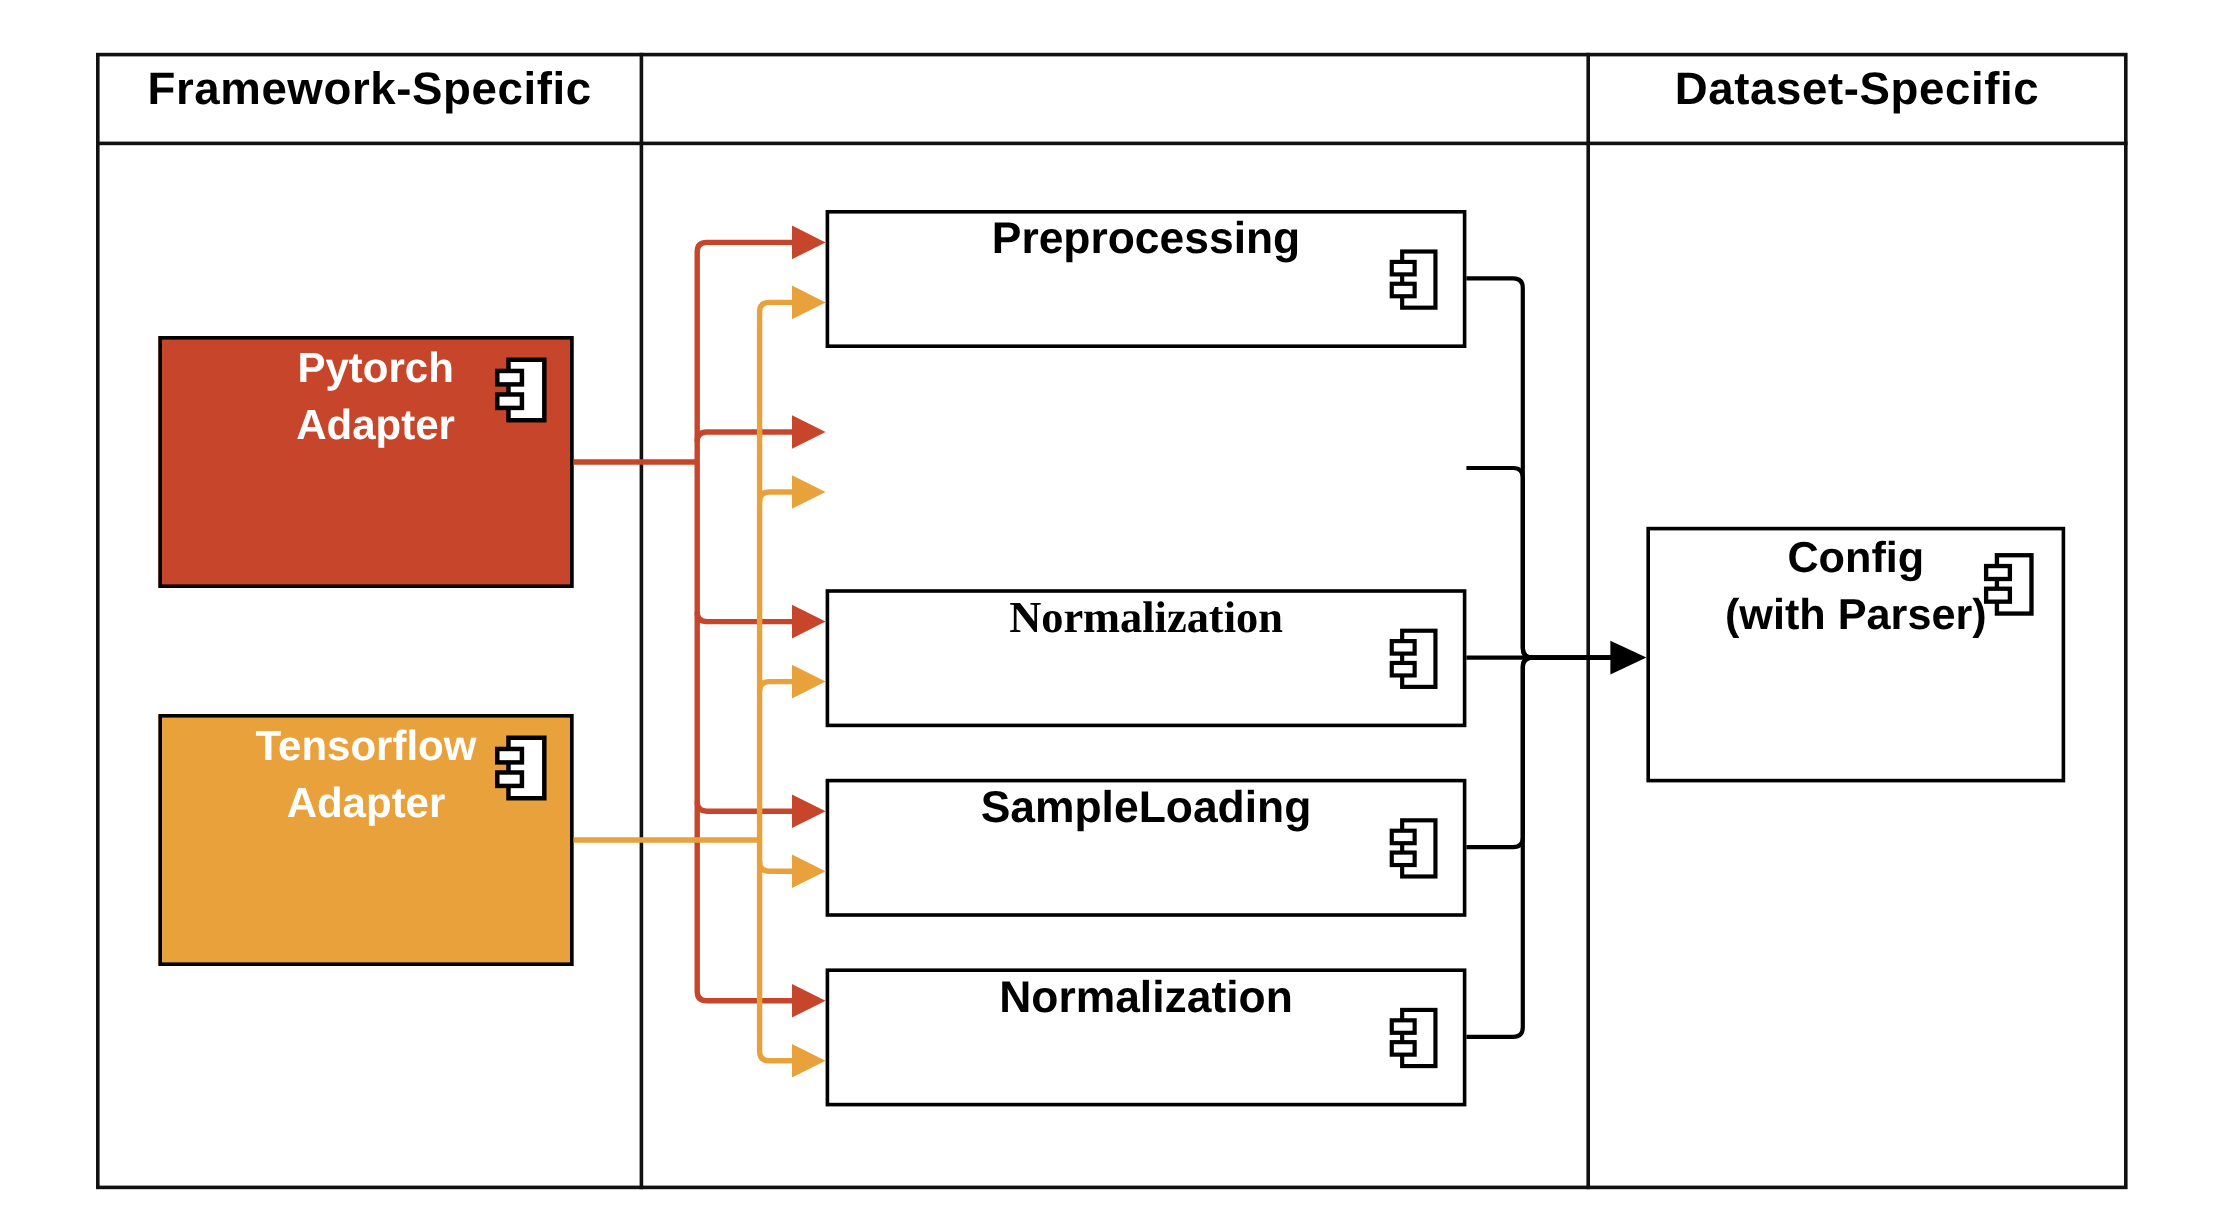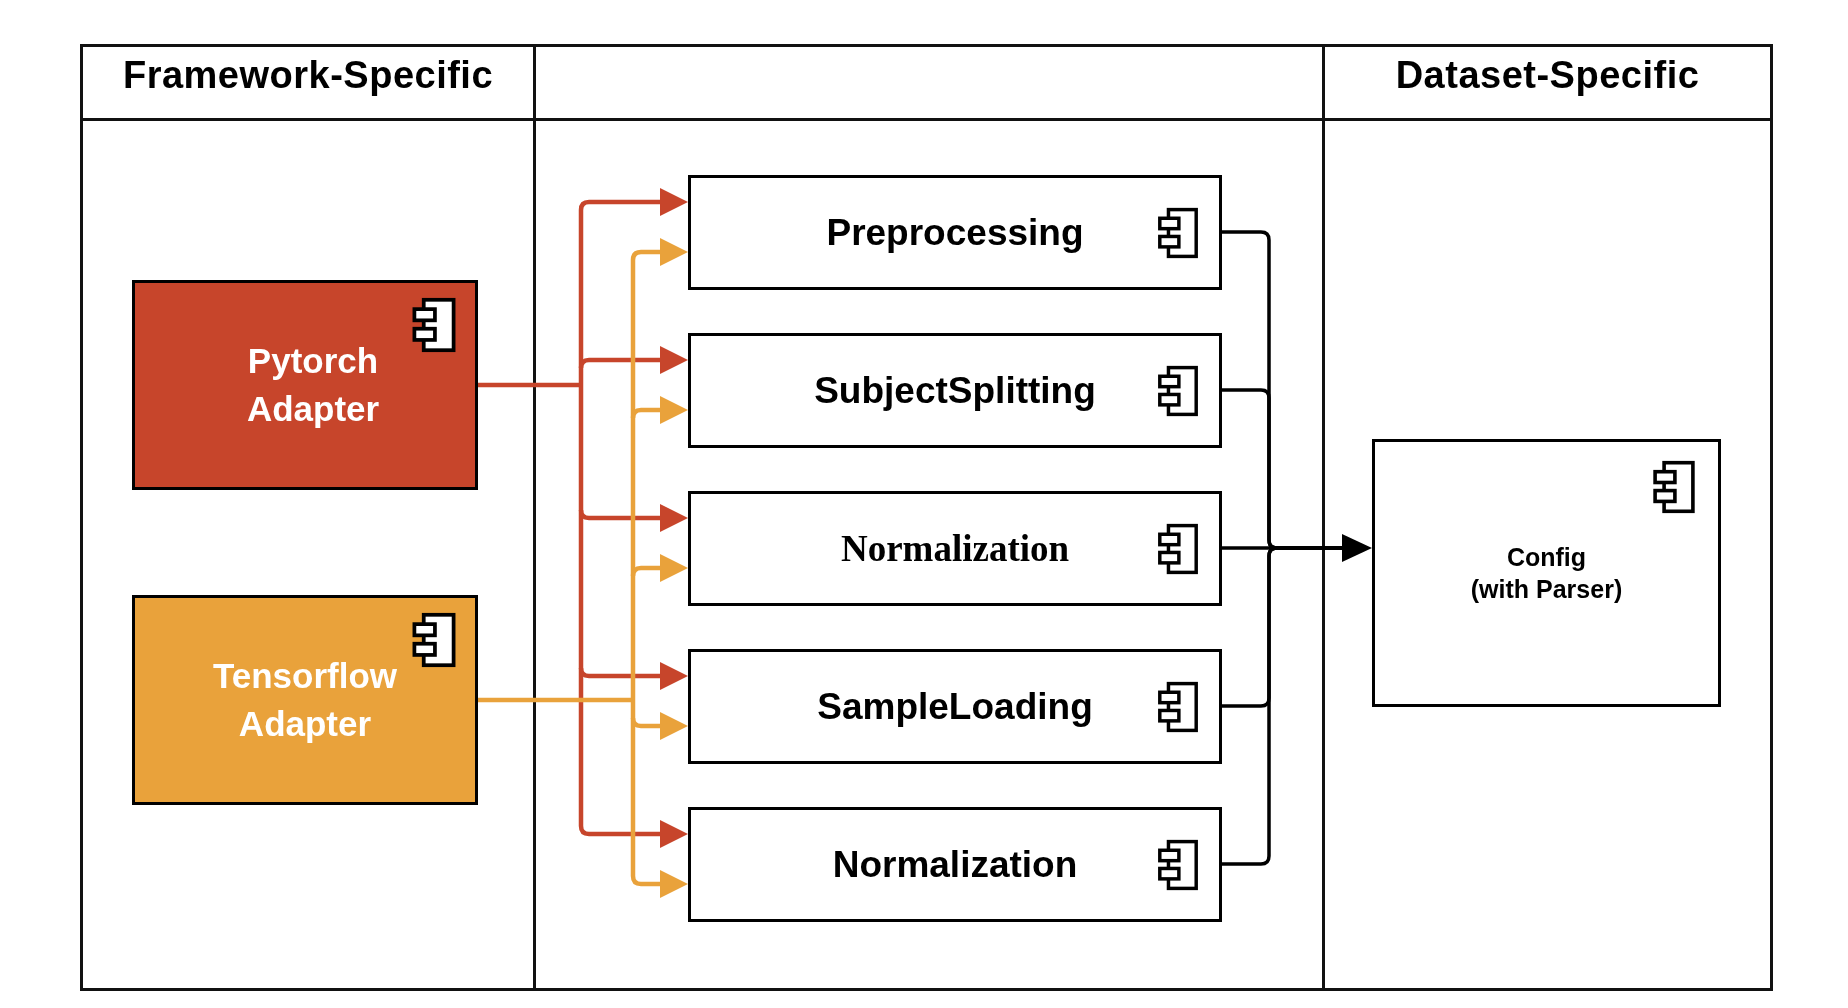--- a/index.html
+++ b/index.html
@@ -43,21 +43,21 @@
   }
   .col-header.c1 { left:83px;   width:450px; }
   .col-header.c2 { left:536px;  width:786px; }
   .col-header.c3 { left:1325px; width:445px; }
 
   
   .box {
     position:absolute;
     border:3px solid #000;
     box-sizing:border-box;
-    display:flex; align-items:center; justify-content:center;
+    display:flex; align-items:flex-start; justify-content:center;
     text-align:center;
   }
   .adapter {
     left:132px; width:346px; height:210px;
     color:#ffffff; font-weight:700; font-size:35px; line-height:1.38;
   }
   .adapter.pytorch    { top:280px; background:var(--red);padding-left:16px; }
   .adapter.tensorflow { top:595px; background:var(--orange); }
 
   .core-box {
@@ -65,23 +65,23 @@
     background:#ffffff;
     font-weight:700; font-size:37px; color:#000;
   }
   .core-box.r0 { top:175px; }
   .core-box.r1 { top:333px; }
   .core-box.r2 { top:491px;font-family:Liberation Serif, serif; }
   .core-box.r3 { top:649px; }
   .core-box.r4 { top:807px; }
 
   .config-box {
-    left:1372px; top:439px; width:349px; height:268px;
-    background:#ffffff;
-    font-weight:700; font-size:25px; line-height:1.3; color:#000;
+    left:1372px; top:439px; width:349px; height:213px;
+    background:#ffffff;
+    font-weight:700; font-size:36px; line-height:1.3; color:#000;
   }
 
   .two-line { display:flex; flex-direction:column; }
 
   
   .cmp-icon { position:absolute; pointer-events:none; }
   .cmp-icon svg { display:block; }
   .adapter .cmp-icon   { top:14px; right:18px; }
   .core-box .cmp-icon  { top:50%; right:20px; transform:translateY(-50%); }
   .config-box .cmp-icon{ top:18px; right:22px; }
@@ -145,30 +145,20 @@
     <span>Preprocessing</span>
     <span class="cmp-icon">
       <svg width="42" height="52" viewBox="0 0 48 60">
         <rect x="13" y="3" width="32" height="54" fill="#ffffff" stroke="#000" stroke-width="4"></rect>
         <rect x="3" y="13" width="22" height="12" fill="#ffffff" stroke="#000" stroke-width="4"></rect>
         <rect x="3" y="34" width="22" height="12" fill="#ffffff" stroke="#000" stroke-width="4"></rect>
       </svg>
     </span>
   </div>
 
-  <div class="box core-box r1">
-    <span>SubjectSplitting</span>
-    <span class="cmp-icon">
-      <svg width="42" height="52" viewBox="0 0 48 60">
-        <rect x="13" y="3" width="32" height="54" fill="#ffffff" stroke="#000" stroke-width="4"></rect>
-        <rect x="3" y="13" width="22" height="12" fill="#ffffff" stroke="#000" stroke-width="4"></rect>
-        <rect x="3" y="34" width="22" height="12" fill="#ffffff" stroke="#000" stroke-width="4"></rect>
-      </svg>
-    </span>
-  </div>
 
   <div class="box core-box r2">
     <span>Normalization</span>
     <span class="cmp-icon">
       <svg width="42" height="52" viewBox="0 0 48 60">
         <rect x="13" y="3" width="32" height="54" fill="#ffffff" stroke="#000" stroke-width="4"></rect>
         <rect x="3" y="13" width="22" height="12" fill="#ffffff" stroke="#000" stroke-width="4"></rect>
         <rect x="3" y="34" width="22" height="12" fill="#ffffff" stroke="#000" stroke-width="4"></rect>
       </svg>
     </span>

